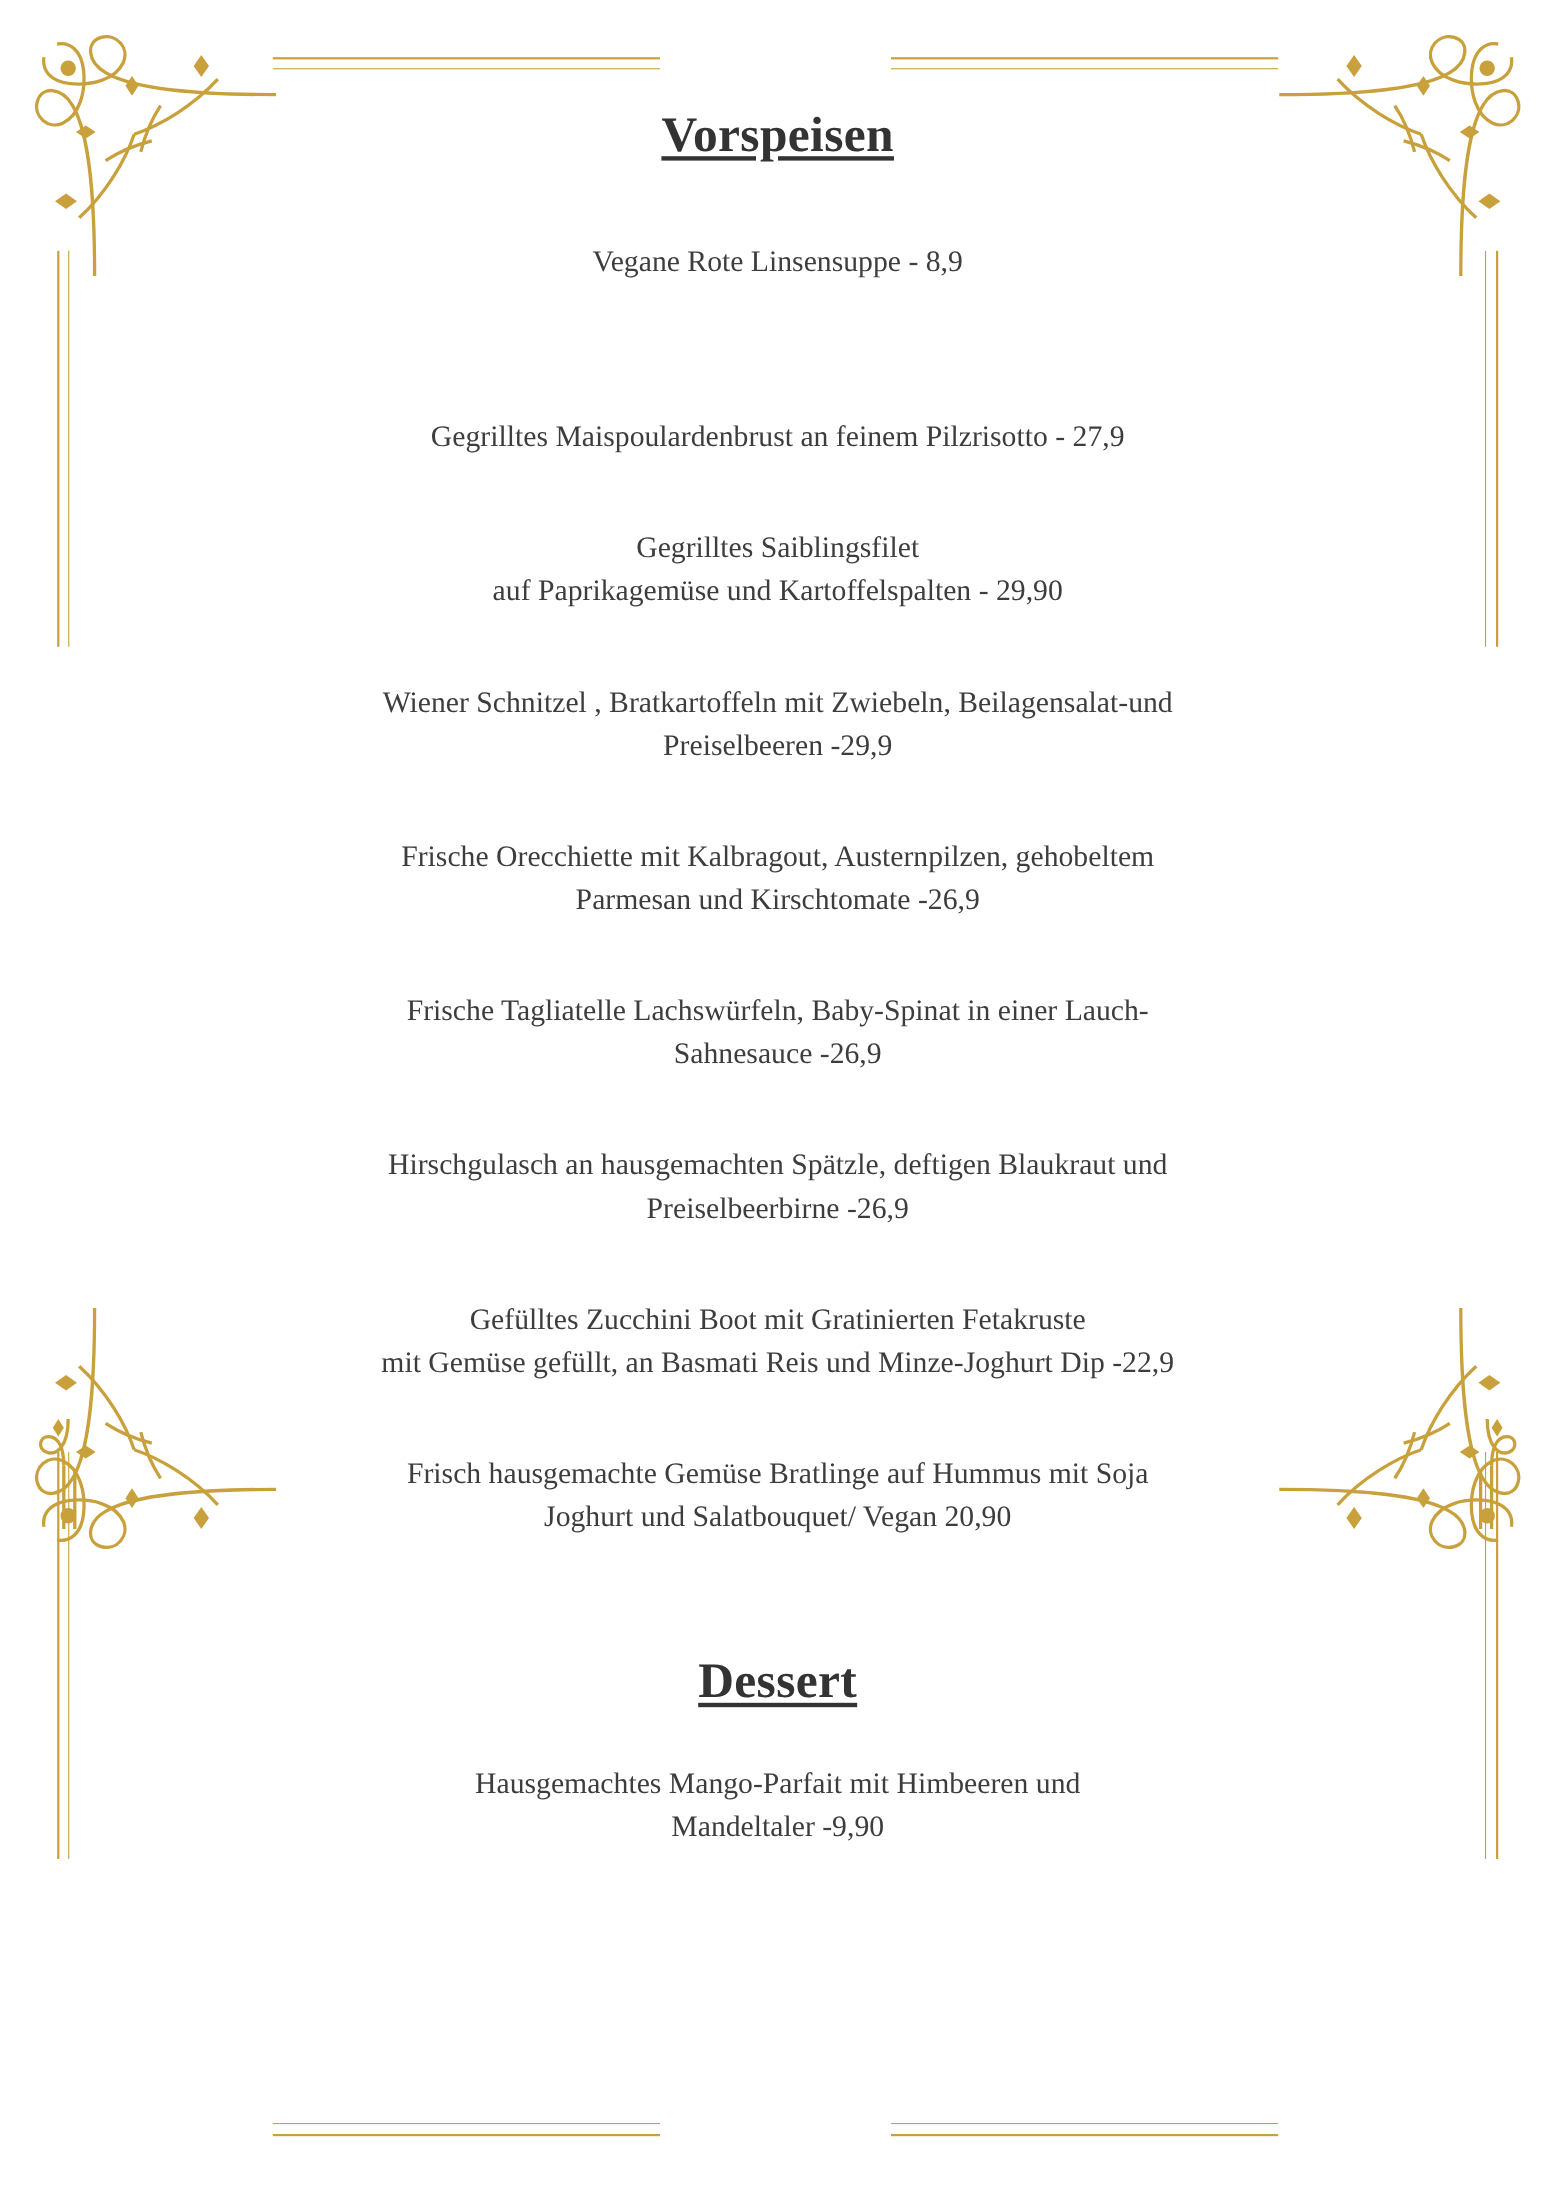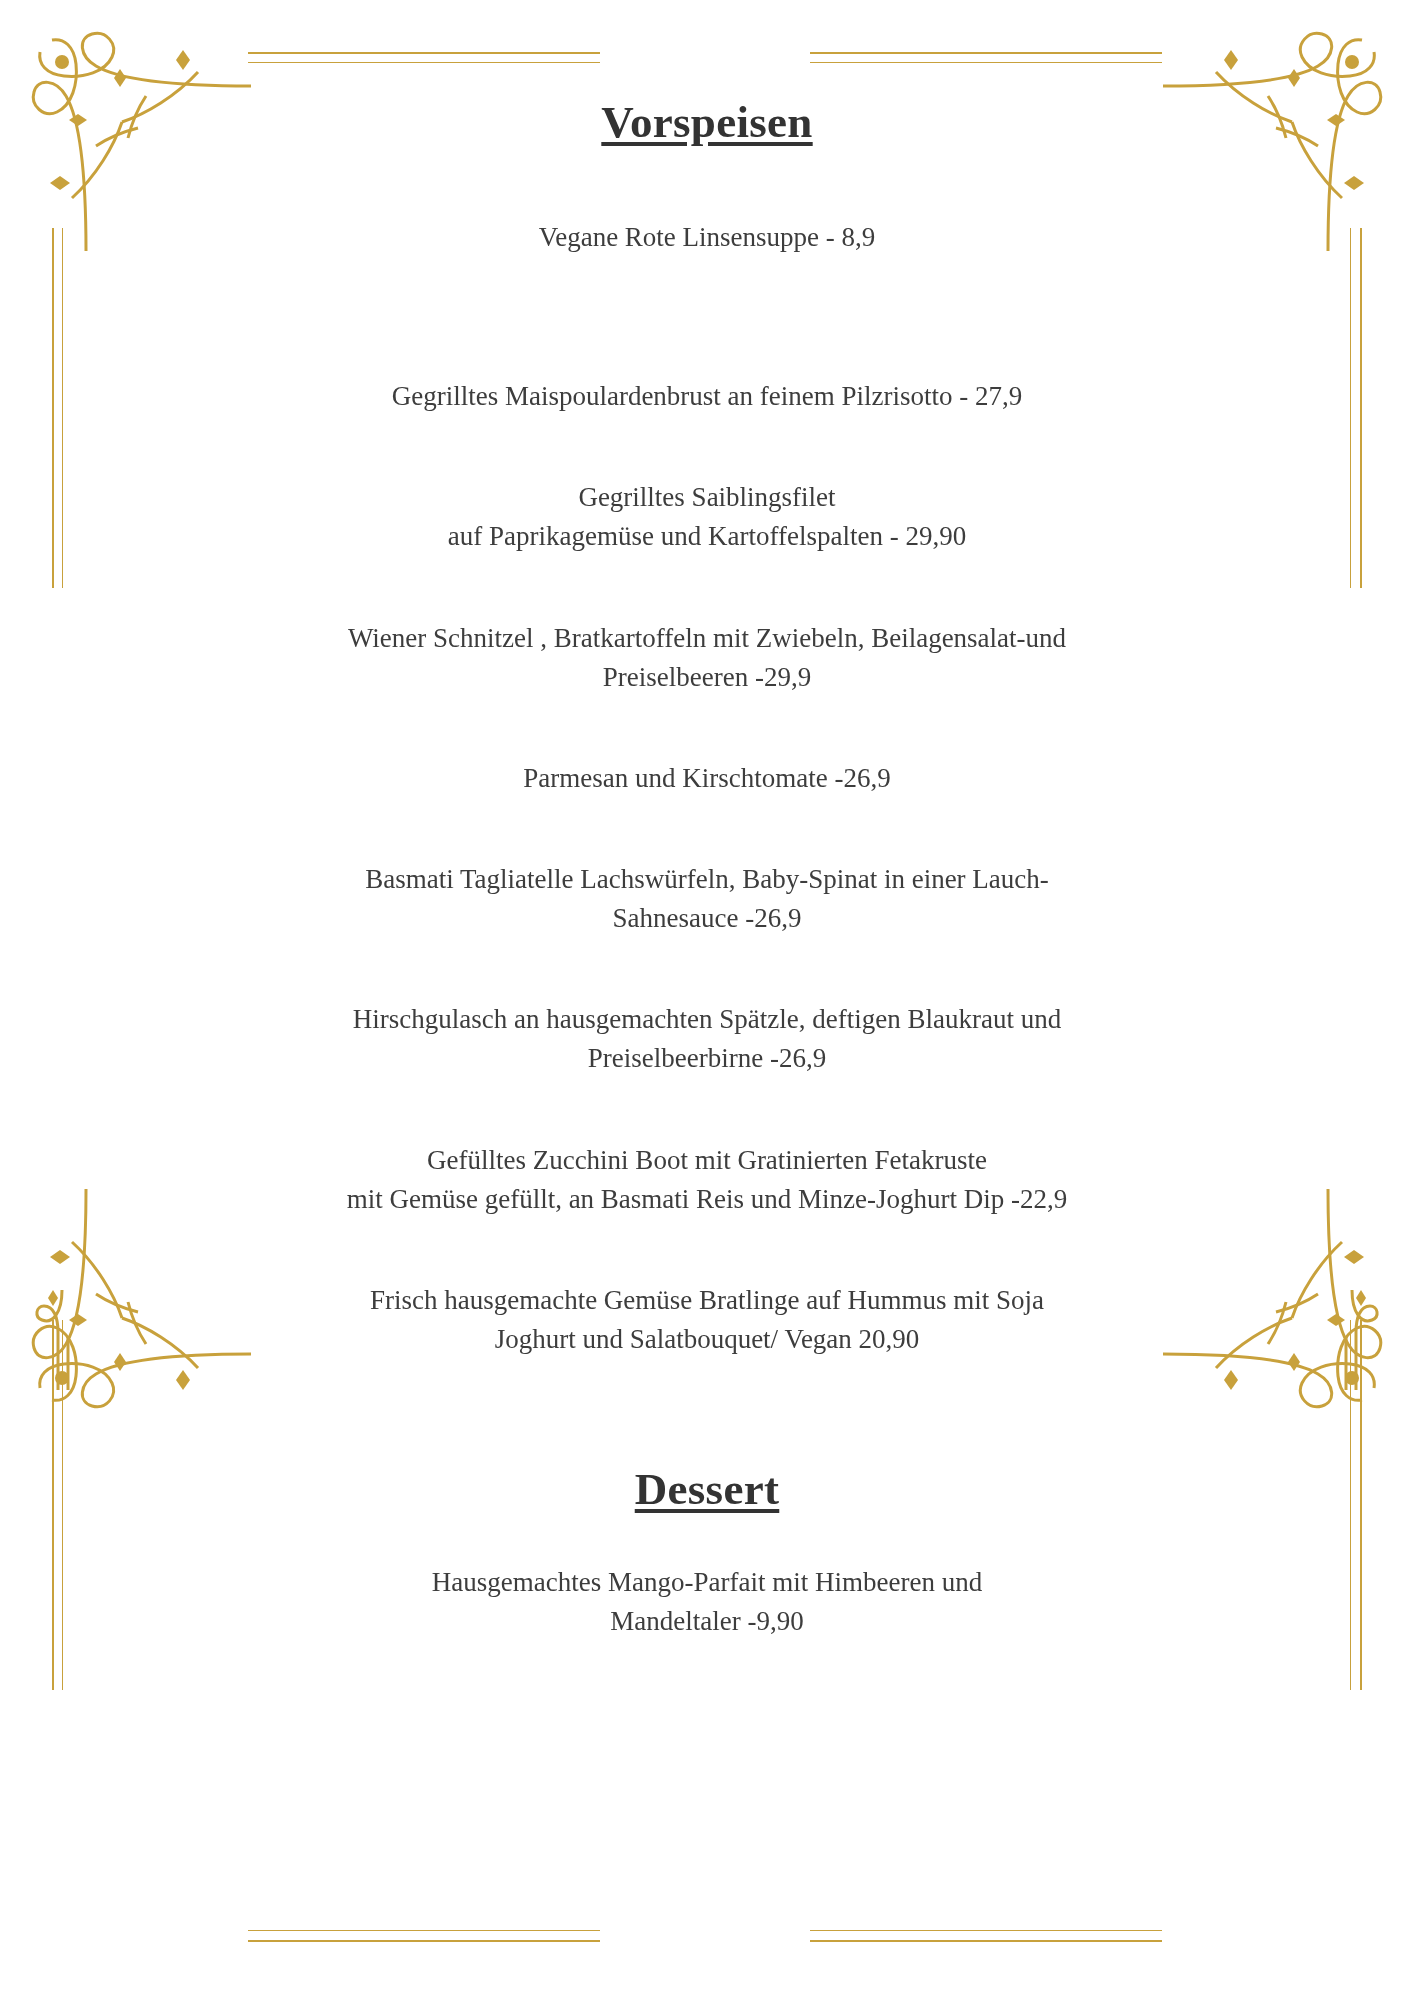--- a/index.html
+++ b/index.html
@@ -248,26 +248,27 @@
     </div>
     <div class="gap-item"></div>
 
     <div class="item">
       <span class="line">Wiener Schnitzel , Bratkartoffeln mit Zwiebeln, Beilagensalat-und</span>
       <span class="line">Preiselbeeren  -29,9</span>
     </div>
     <div class="gap-item"></div>
 
     <div class="item">
+      <span class="line">Frische Orecchiette mit Kalbragout, Austernpilzen, gehobeltem</span>
       <span class="line">Parmesan und Kirschtomate   -26,9</span>
     </div>
     <div class="gap-item"></div>
 
     <div class="item">
-      <span class="line">Basmati Tagliatelle Lachswürfeln, Baby-Spinat in einer Lauch-</span>
+      <span class="line">Frische Tagliatelle Lachswürfeln, Baby-Spinat in einer Lauch-</span>
       <span class="line">Sahnesauce -26,9</span>
     </div>
     <div class="gap-item"></div>
 
     <div class="item">
       <span class="line">Hirschgulasch an hausgemachten Spätzle, deftigen Blaukraut und</span>
       <span class="line">Preiselbeerbirne  -26,9</span>
     </div>
     <div class="gap-item"></div>
 

